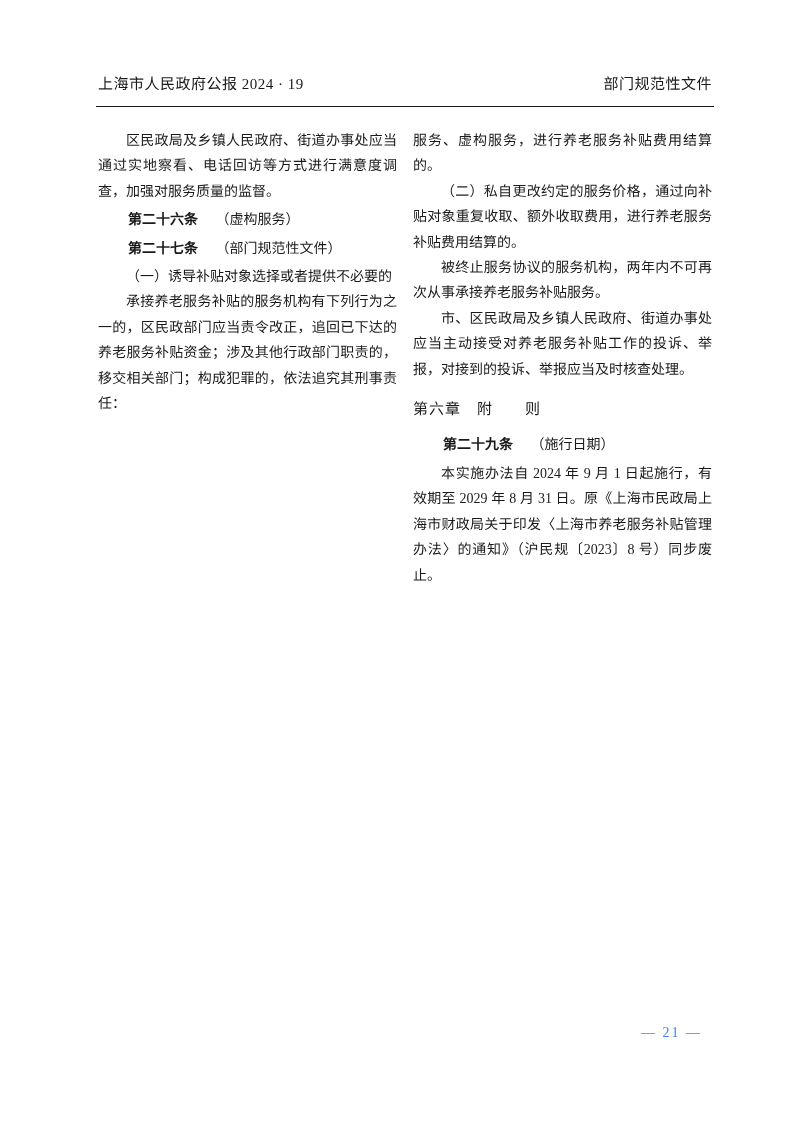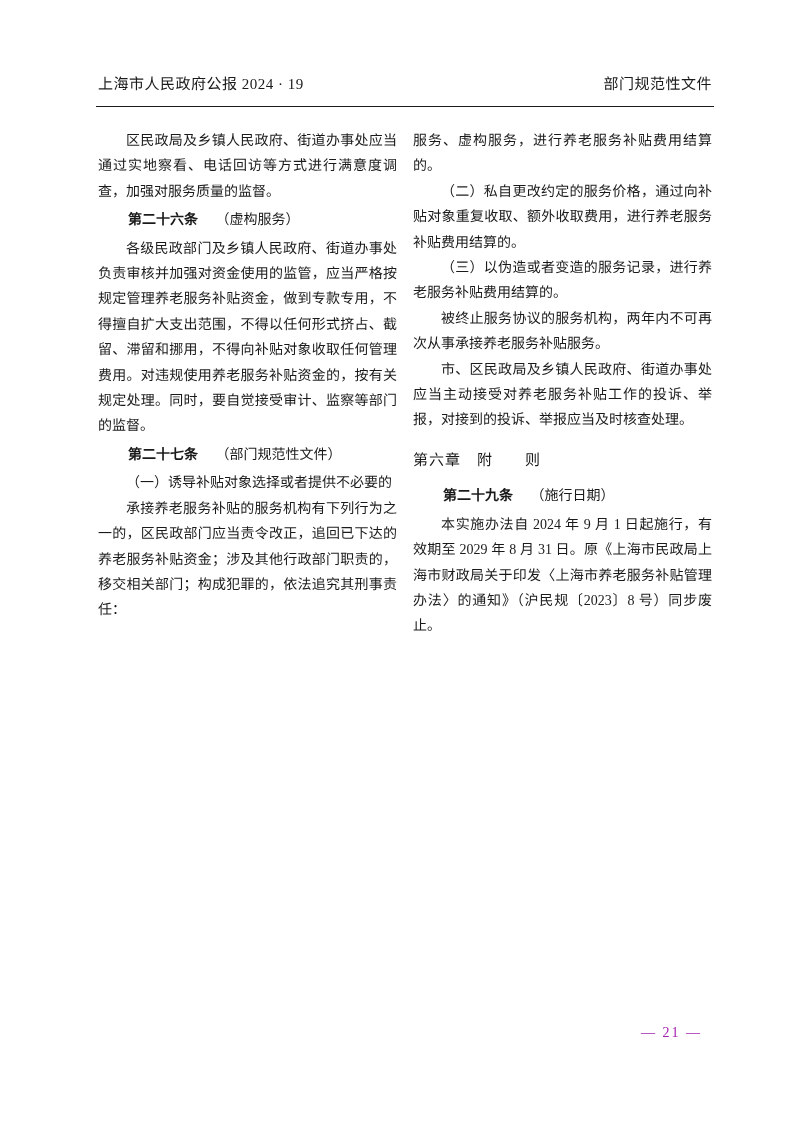--- a/index.html
+++ b/index.html
@@ -67,52 +67,50 @@
     letter-spacing: 1px;
     margin: 15px 0 10px 0;
   }
   
   .page-footer {
     position: absolute;
     top: 1017px;
     right: 95px;
     font-size: 14px;
     letter-spacing: 2px;
-    color: #a21caf;
+    color: #3b82f6;
   }
 </style>
 </head>
 <body>
 
 <div class="page">
 
   <div class="page-header">
     <span>上海市人民政府公报 2024 · 19</span>
     <span>部门规范性文件</span>
   </div>
 
   <div class="columns">
 
     <div class="col">
       <p class="body">区民政局及乡镇人民政府、街道办事处应当通过实地察看、电话回访等方式进行满意度调查，加强对服务质量的监督。</p>
       <p class="article-head">
         <b>第二十六条</b><span class="article-title">（虚构服务）</span>
       </p>
-      <p class="body">各级民政部门及乡镇人民政府、街道办事处负责审核并加强对资金使用的监管，应当严格按规定管理养老服务补贴资金，做到专款专用，不得擅自扩大支出范围，不得以任何形式挤占、截留、滞留和挪用，不得向补贴对象收取任何管理费用。对违规使用养老服务补贴资金的，按有关规定处理。同时，要自觉接受审计、监察等部门的监督。</p>
       <p class="article-head">
         <b>第二十七条</b><span class="article-title">（部门规范性文件）</span>
       </p>
       <p class="body">（一）诱导补贴对象选择或者提供不必要的</p>
       <p class="body">承接养老服务补贴的服务机构有下列行为之一的，区民政部门应当责令改正，追回已下达的养老服务补贴资金；涉及其他行政部门职责的，移交相关部门；构成犯罪的，依法追究其刑事责任：</p>
     </div>
 
     <div class="col">
       <p class="body-cont">服务、虚构服务，进行养老服务补贴费用结算的。</p>
       <p class="body">（二）私自更改约定的服务价格，通过向补贴对象重复收取、额外收取费用，进行养老服务补贴费用结算的。</p>
-      <p class="body">（三）以伪造或者变造的服务记录，进行养老服务补贴费用结算的。</p>
       <p class="body">被终止服务协议的服务机构，两年内不可再次从事承接养老服务补贴服务。</p>
       <p class="body">市、区民政局及乡镇人民政府、街道办事处应当主动接受对养老服务补贴工作的投诉、举报，对接到的投诉、举报应当及时核查处理。</p>
       <p class="chapter-head">第六章　附　　则</p>
       <p class="article-head">
         <b>第二十九条</b><span class="article-title">（施行日期）</span>
       </p>
       <p class="body">本实施办法自 2024 年 9 月 1 日起施行，有效期至 2029 年 8 月 31 日。原《上海市民政局上海市财政局关于印发〈上海市养老服务补贴管理办法〉的通知》（沪民规〔2023〕8 号）同步废止。</p>
     </div>
 
   </div>

